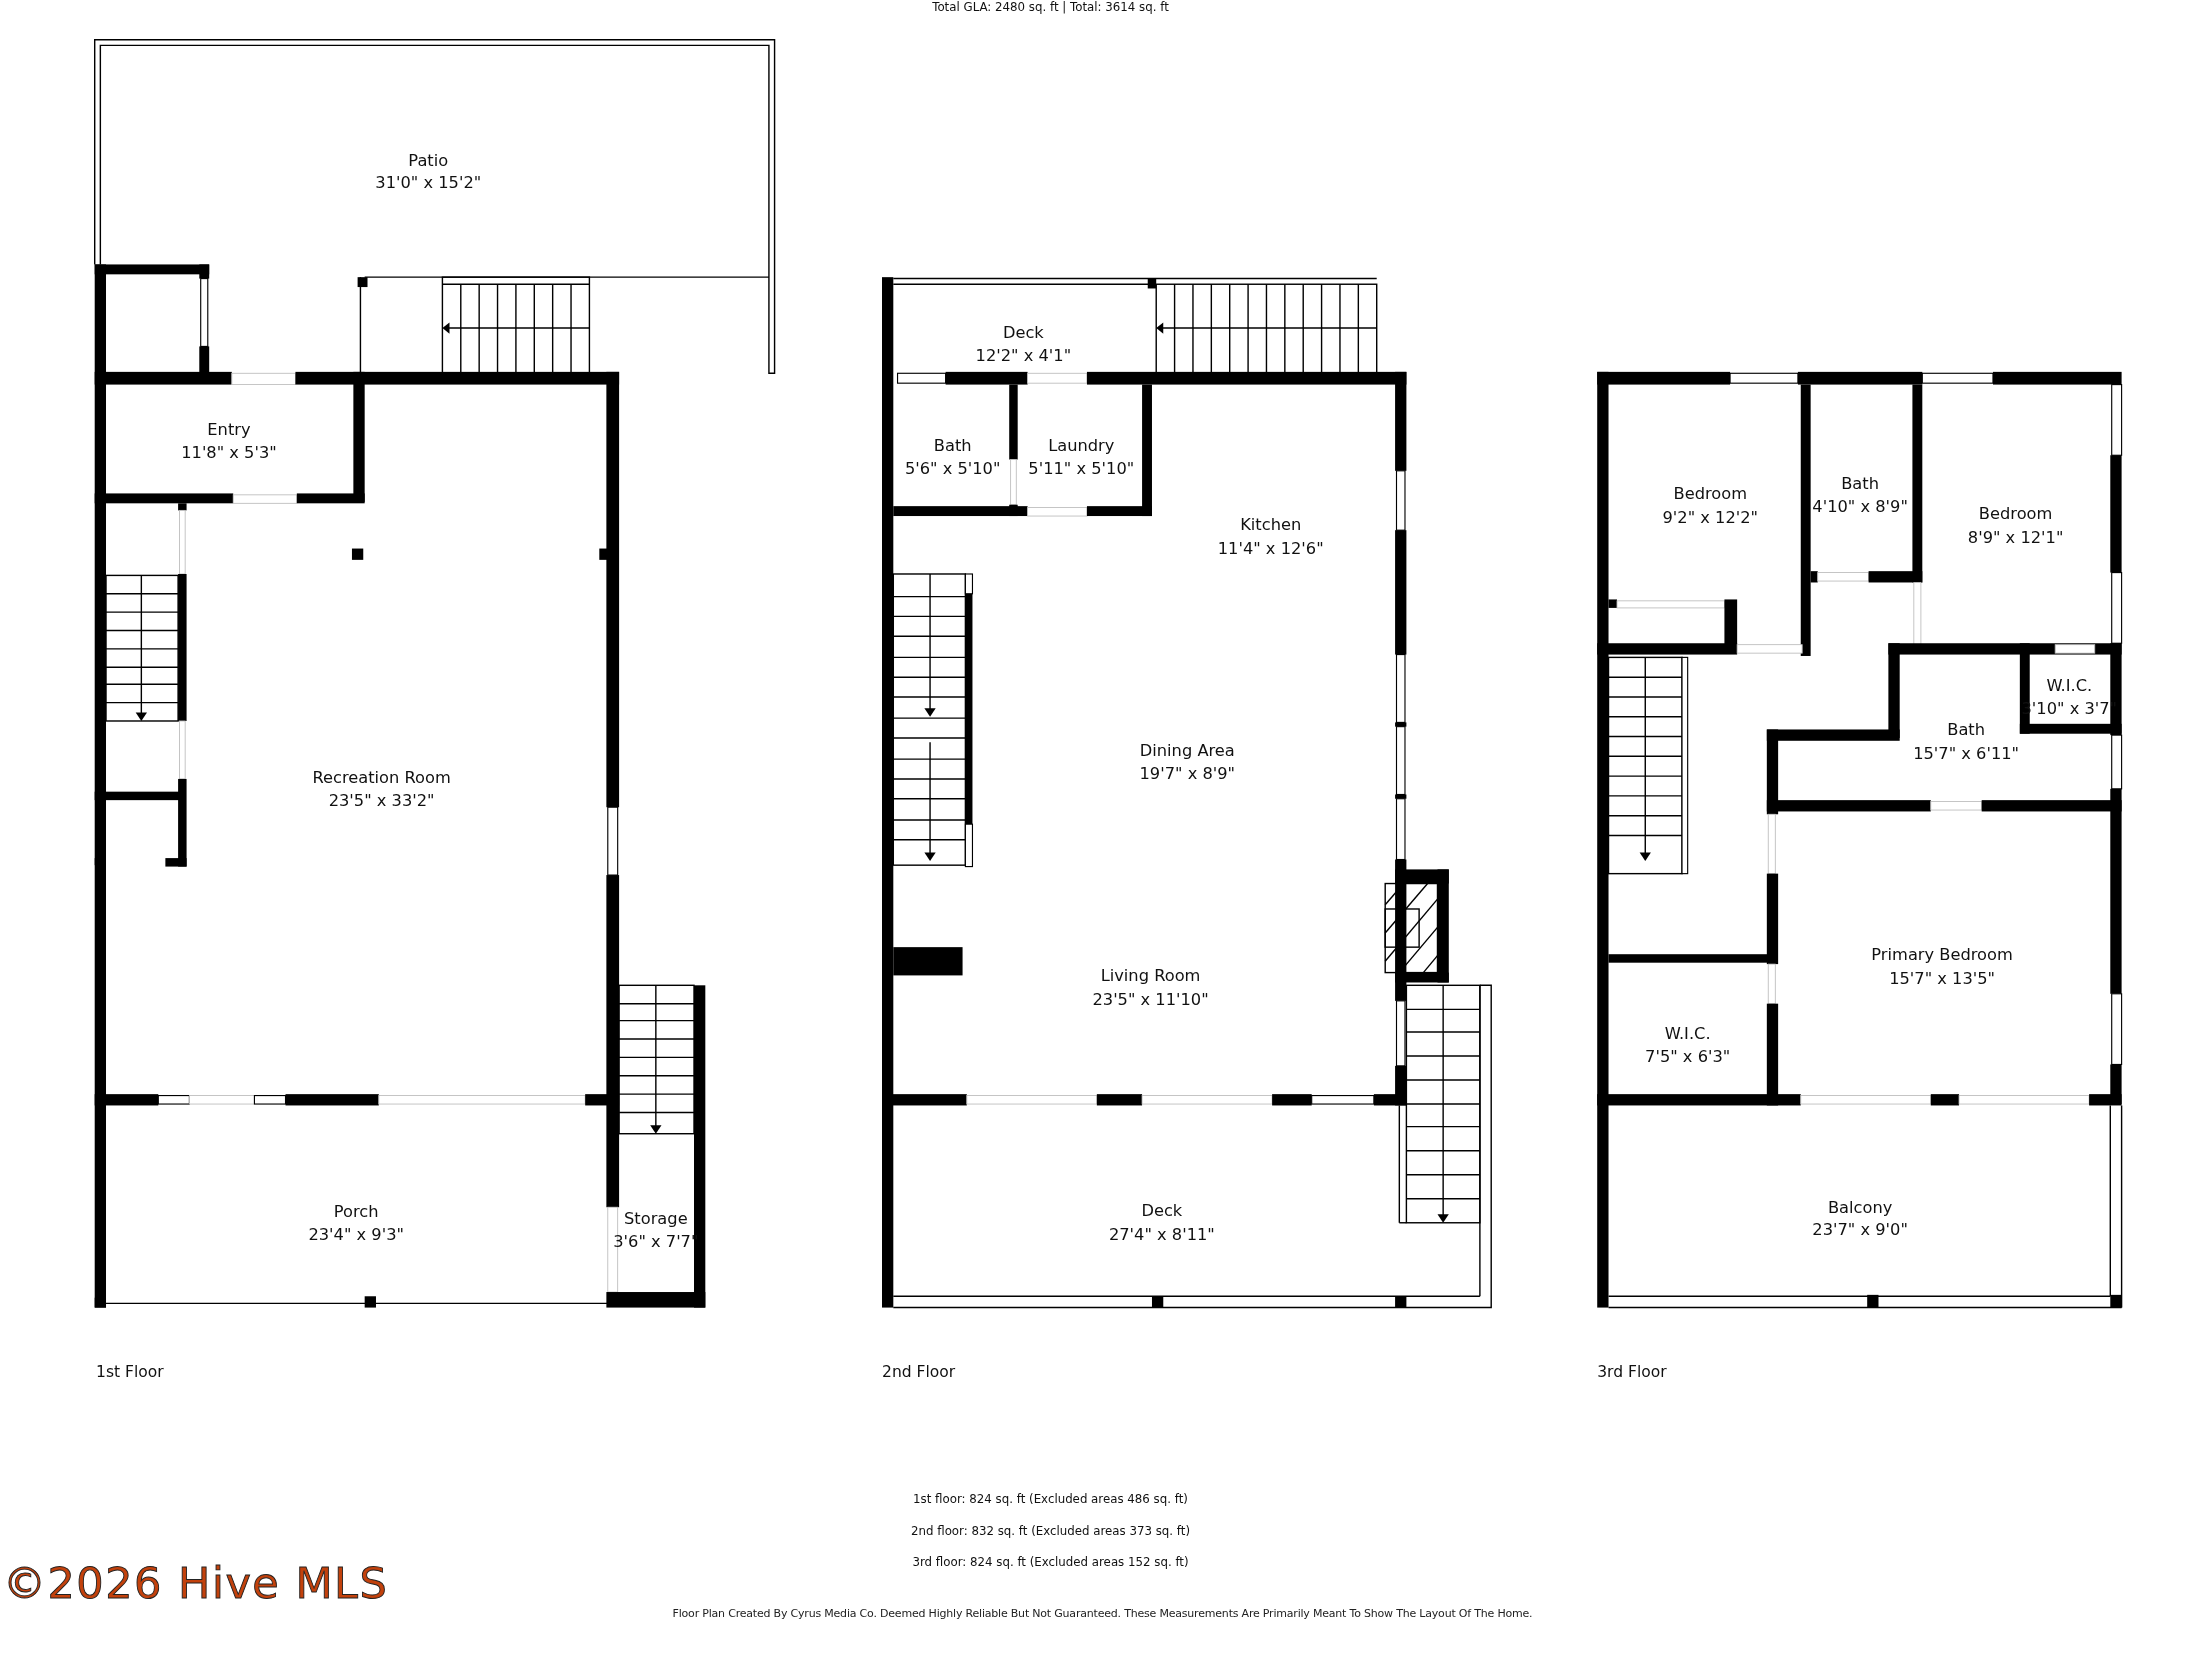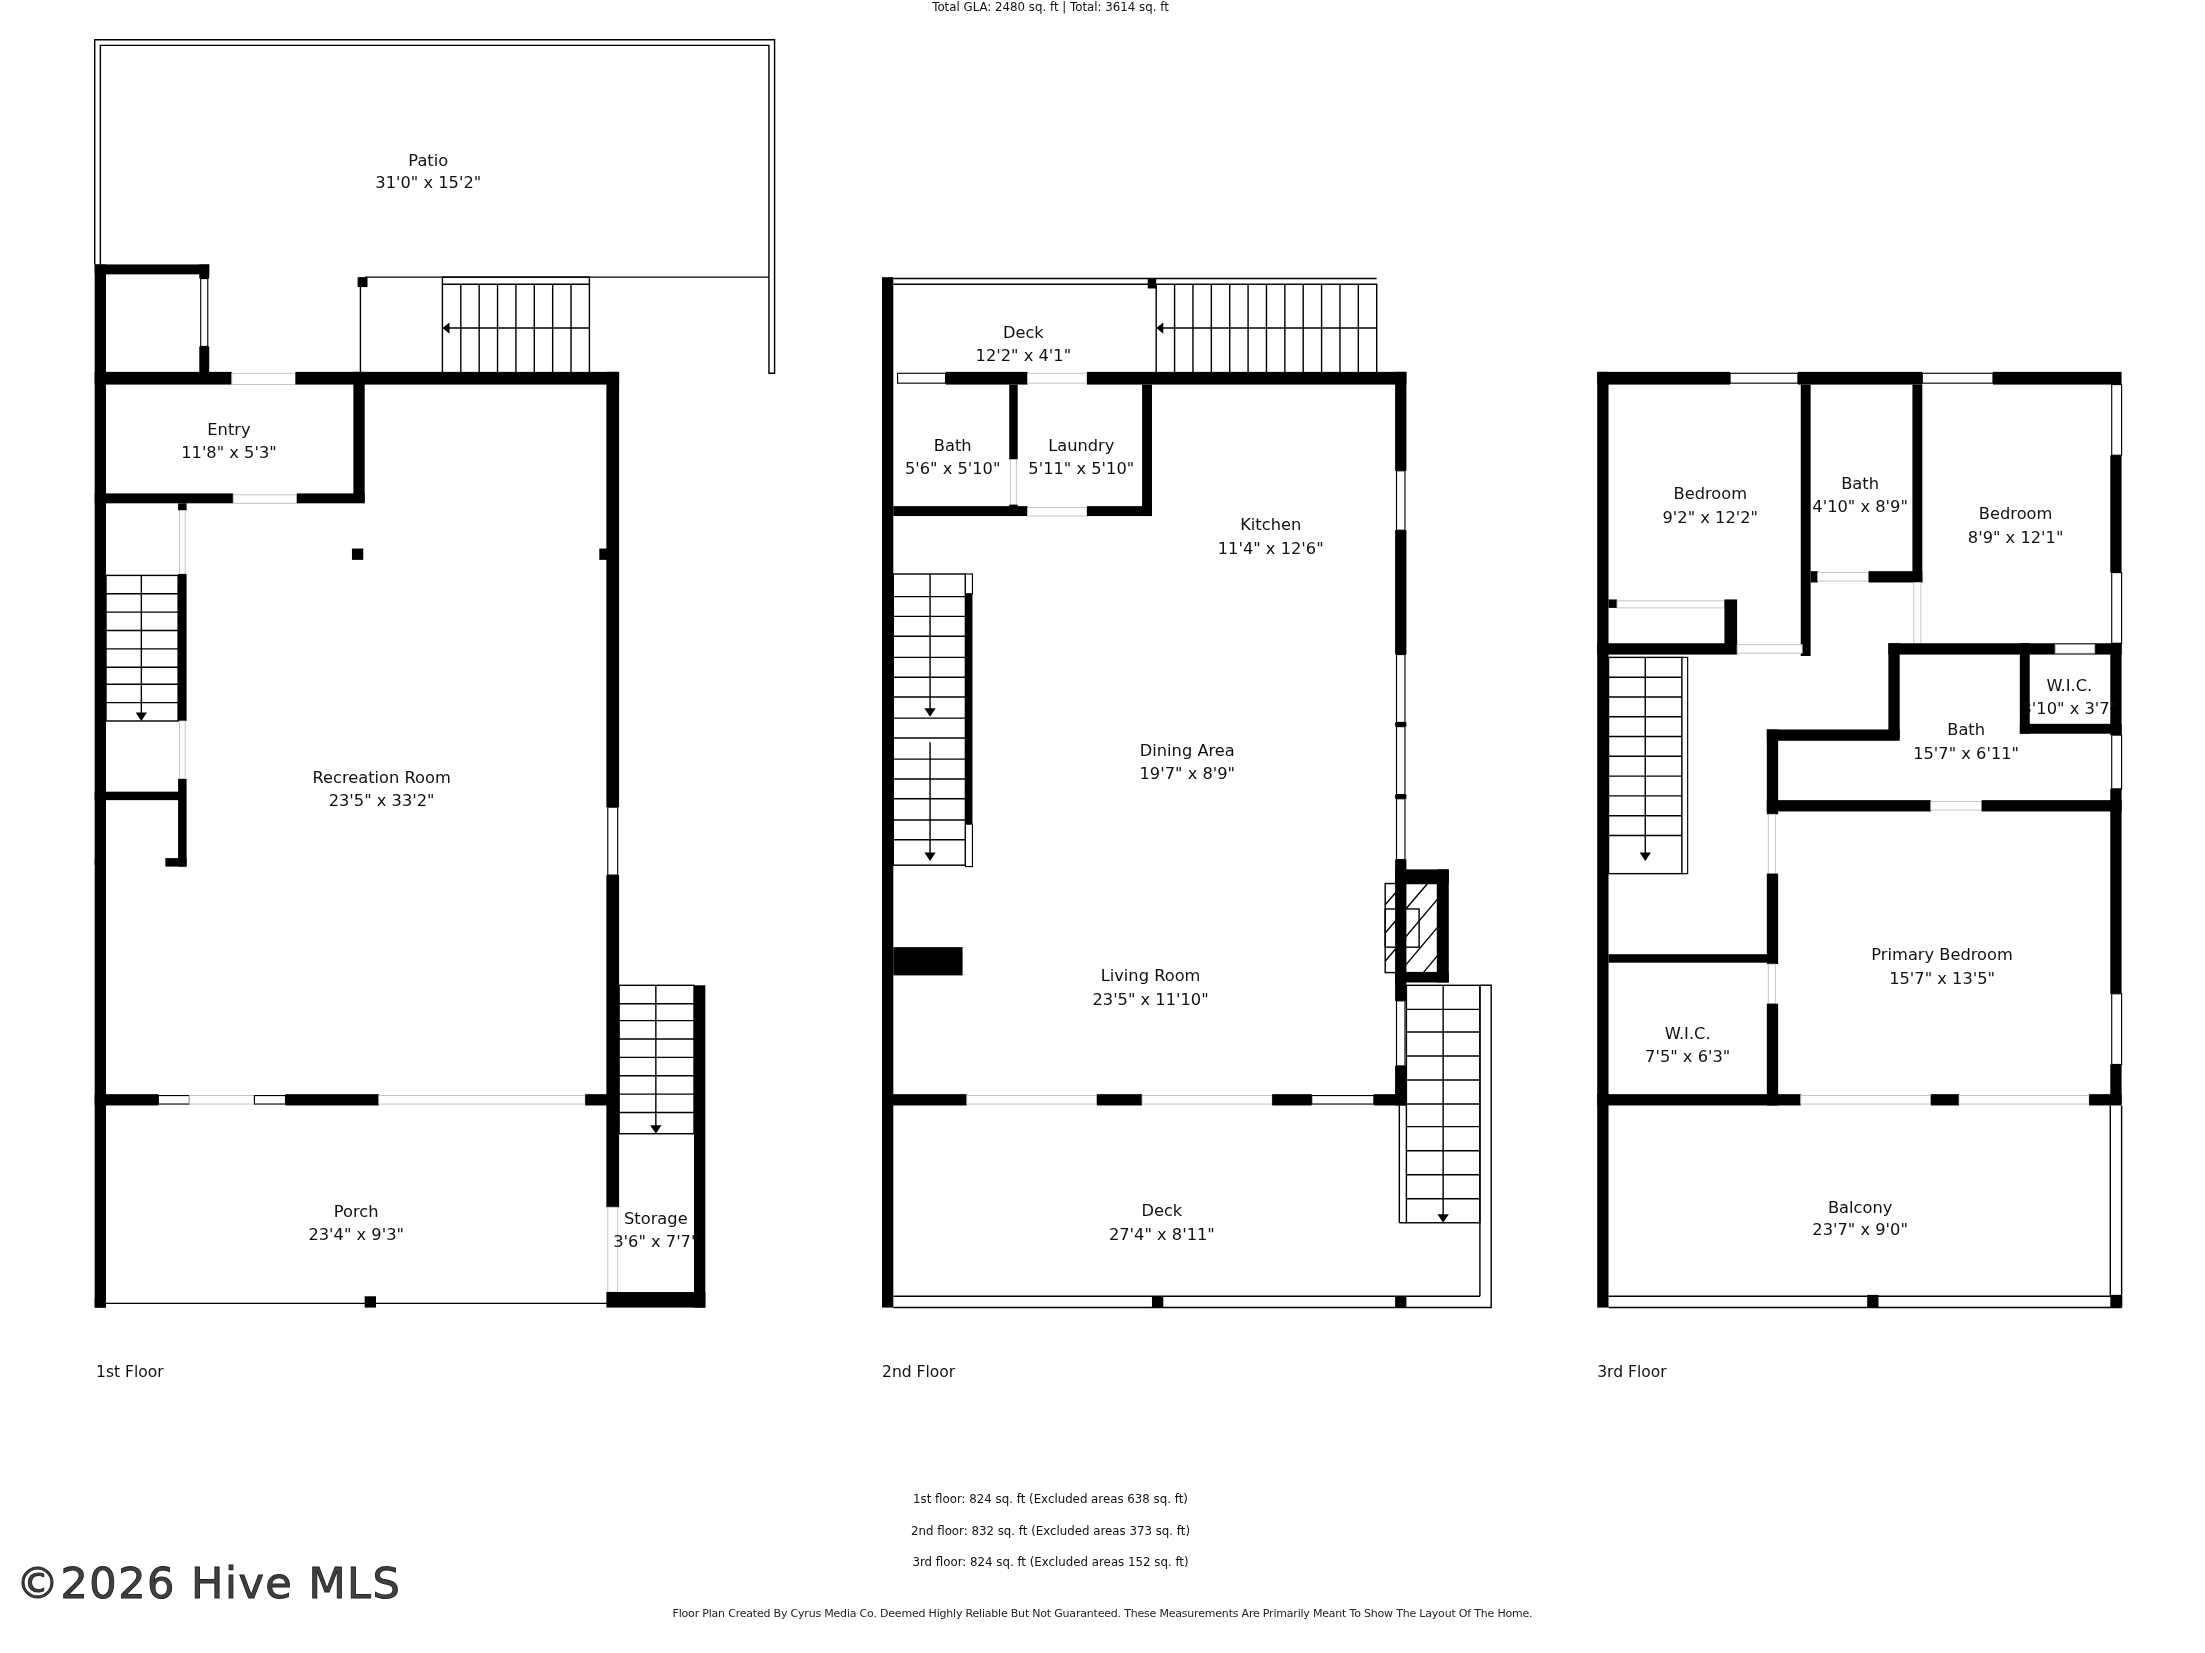--- a/index.html
+++ b/index.html
@@ -5,21 +5,21 @@
   html, body { margin:0; padding:0; background:#ffffff; }
   body { width:2205px; height:1654px; position:relative; overflow:hidden; font-family:"Liberation Sans", sans-serif; color:#000; }
   svg.plan { position:absolute; left:0; top:0; width:2205px; height:1654px; }
   .wall { fill:#000; }
   .thin { fill:none; stroke:#000; stroke-width:1; }
   .gap { fill:#fff; stroke:#bbb; stroke-width:0.6; }
   .win { fill:#fff; stroke:#000; stroke-width:0.8; }
   .room-name, .room-dim { font-family:"DejaVu Sans", sans-serif; font-size:11.5px; fill:#111; text-anchor:middle; }
   .floor-label { font-family:"DejaVu Sans", sans-serif; font-size:11px; fill:#111; }
   .summary { position:absolute; left:0; width:2101px; text-align:center; font-family:"DejaVu Sans", sans-serif; color:#111; }
-  .copyright { position:absolute; left:16px; top:1558px; font-family:"DejaVu Sans", sans-serif; font-size:43px; color:#404040; -webkit-text-stroke:0.9px #222; letter-spacing:1.5px; }
+  .copyright { position:absolute; left:3px; top:1558px; font-family:"DejaVu Sans", sans-serif; font-size:43px; color:#c2410c; -webkit-text-stroke:0.9px #222; letter-spacing:1.5px; }
   .disclaimer { position:absolute; left:0; width:2205px; top:1607px; text-align:center; font-family:"DejaVu Sans", sans-serif; font-size:11px; color:#222; letter-spacing:-0.2px; }
 </style>
 </head>
 <body>
 
 <svg class="plan" viewBox="0 0 1560 1170" xmlns="http://www.w3.org/2000/svg">
 
   <g>
 
     <path class="thin" d="M67 187 V28 H548 V264 H544 V32 H71 V187"></path>
@@ -353,19 +353,19 @@
     <text class="room-dim" x="1374" y="696">15'7" x 13'5"</text>
     <text class="room-name" x="1194" y="735">W.I.C.</text>
     <text class="room-dim" x="1194" y="751">7'5" x 6'3"</text>
     <text class="room-name" x="1316" y="858">Balcony</text>
     <text class="room-dim" x="1316" y="874">23'7" x 9'0"</text>
     <text class="floor-label" x="1130" y="974">3rd Floor</text>
   </g>
 </svg>
 
 <div class="summary total">Total GLA: 2480 sq. ft | Total: 3614 sq. ft</div>
-<div class="summary line" style="top:1492px;">1st floor: 824 sq. ft (Excluded areas 638 sq. ft)</div>
+<div class="summary line" style="top:1492px;">1st floor: 824 sq. ft (Excluded areas 486 sq. ft)</div>
 <div class="summary line" style="top:1524px;">2nd floor: 832 sq. ft (Excluded areas 373 sq. ft)</div>
 <div class="summary line" style="top:1555px;">3rd floor: 824 sq. ft (Excluded areas 152 sq. ft)</div>
 
 <div class="copyright">©2026 Hive MLS</div>
 <div class="disclaimer">Floor Plan Created By Cyrus Media Co. Deemed Highly Reliable But Not Guaranteed. These Measurements Are Primarily Meant To Show The Layout Of The Home.</div>
 
 
 </body></html>

